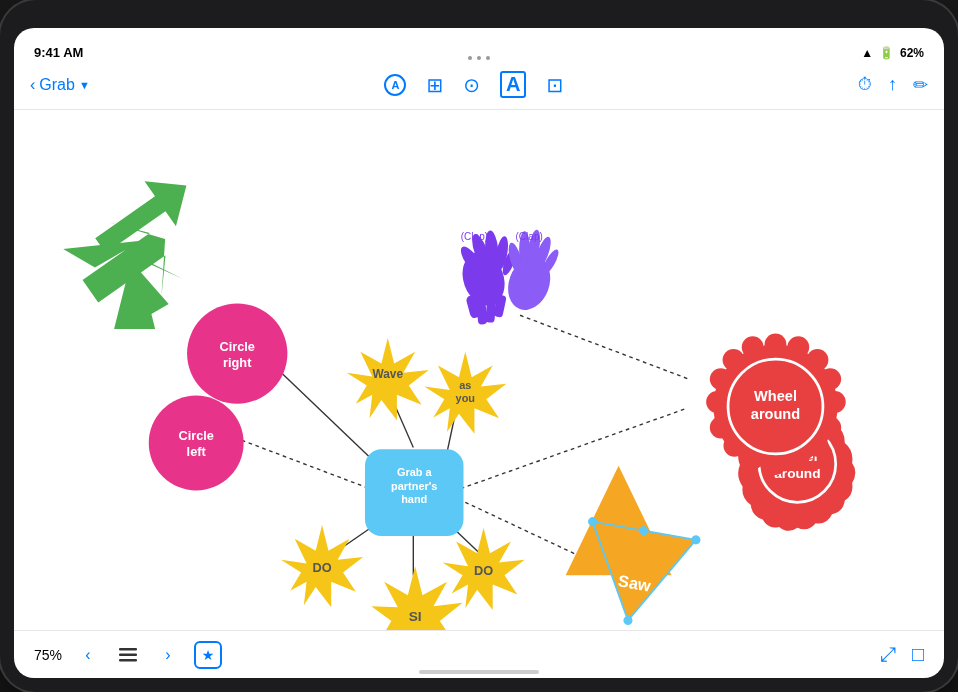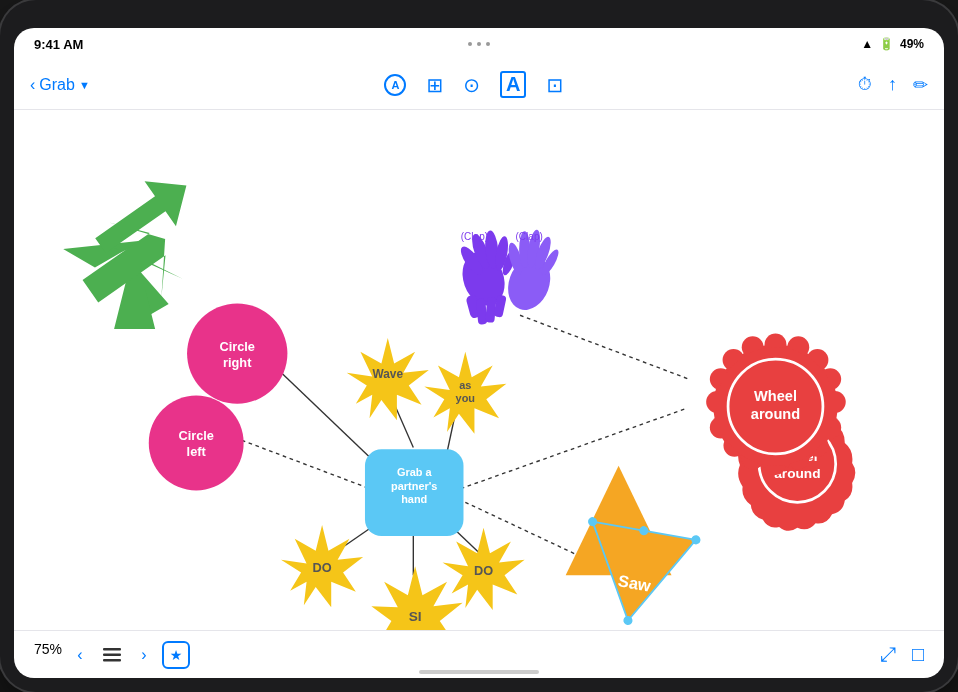--- a/index.html
+++ b/index.html
@@ -35,21 +35,21 @@
       border-radius: 20px;
       overflow: hidden;
     }
 
     
     .status-bar {
       position: absolute;
       top: 0; left: 0; right: 0;
       height: 32px;
       display: flex;
-      align-items: center;
+      align-items: flex-end;
       justify-content: space-between;
       padding: 0 20px;
       font-size: 12px;
       font-weight: 600;
       color: #000;
       z-index: 100;
     }
     .status-time { font-weight: 700; font-size: 13px; }
     .status-dot { width: 4px; height: 4px; background: #999; border-radius: 50%; }
     .status-right { display: flex; align-items: center; gap: 6px; font-size: 12px; }
@@ -86,21 +86,21 @@
     .bottom-bar {
       position: absolute;
       bottom: 0; left: 0; right: 0;
       height: 48px;
       display: flex;
       align-items: center;
       padding: 0 20px;
       border-top: 1px solid #e5e5ea;
       z-index: 100;
     }
-    .bottom-left { display: flex; gap: 4px; }
+    .bottom-left { display: flex; align-items: center; gap: 12px; }
     .zoom-label { font-size: 14px; color: #000; font-weight: 500; }
     .nav-btn { width: 28px; height: 28px; display: flex; align-items: center; justify-content: center; color: #007aff; font-size: 16px; cursor: pointer; }
     .list-btn { width: 28px; height: 28px; display: flex; align-items: center; justify-content: center; cursor: pointer; }
     .star-btn { width: 28px; height: 28px; border: 2px solid #007aff; border-radius: 6px; display: flex; align-items: center; justify-content: center; color: #007aff; font-size: 14px; cursor: pointer; }
     .bottom-right { margin-left: auto; display: flex; align-items: center; gap: 16px; }
     .bottom-icon { color: #007aff; font-size: 20px; cursor: pointer; }
 
     
     .home-indicator {
       position: absolute;
@@ -142,21 +142,21 @@
     <div class="status-bar">
       <div class="status-time">9:41 AM</div>
       <div style="position:absolute;left:50%;transform:translateX(-50%);display:flex;gap:5px;align-items:center;">
         <div class="status-dot"></div>
         <div class="status-dot"></div>
         <div class="status-dot"></div>
       </div>
       <div class="status-right">
         <span>▲</span>
         <span>🔋</span>
-        <span>49%</span>
+        <span>62%</span>
       </div>
     </div>
 
     <div class="toolbar">
       <div class="toolbar-left">
         <div class="toolbar-back">
           <span>‹</span>
           <span>Grab</span>
           <span style="color:#007aff;font-size:11px;">▼</span>
         </div>

